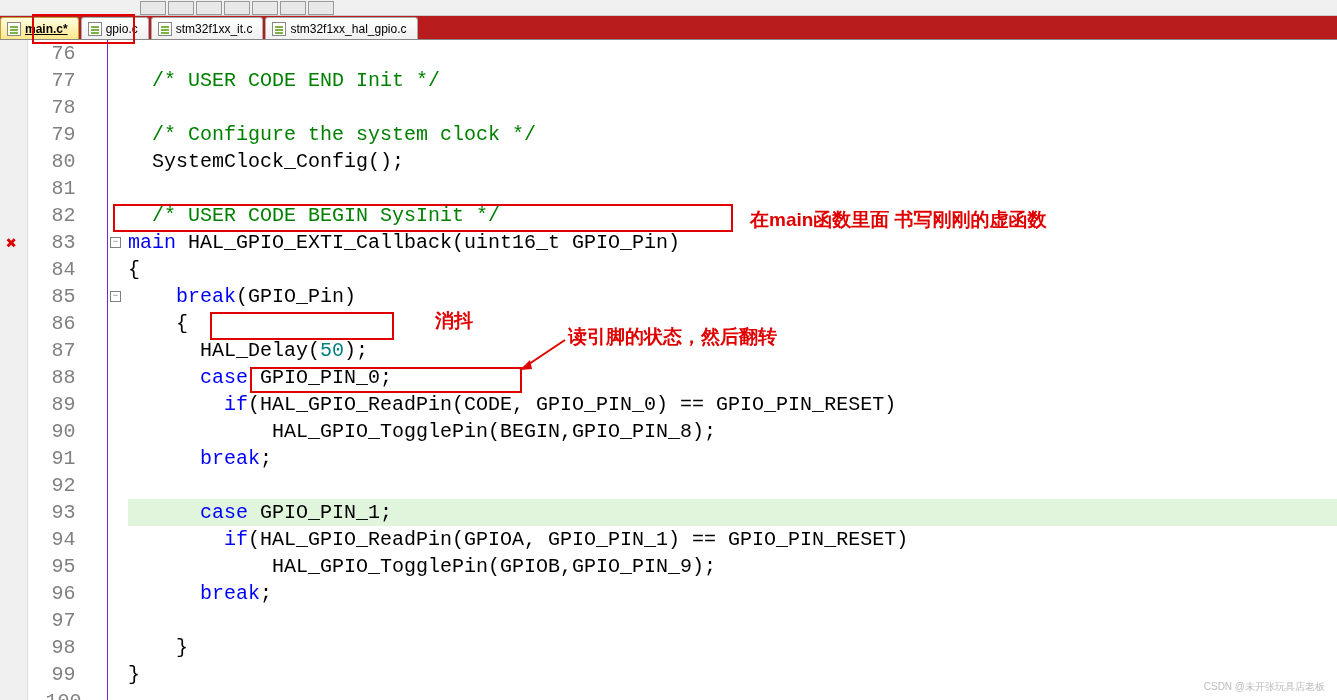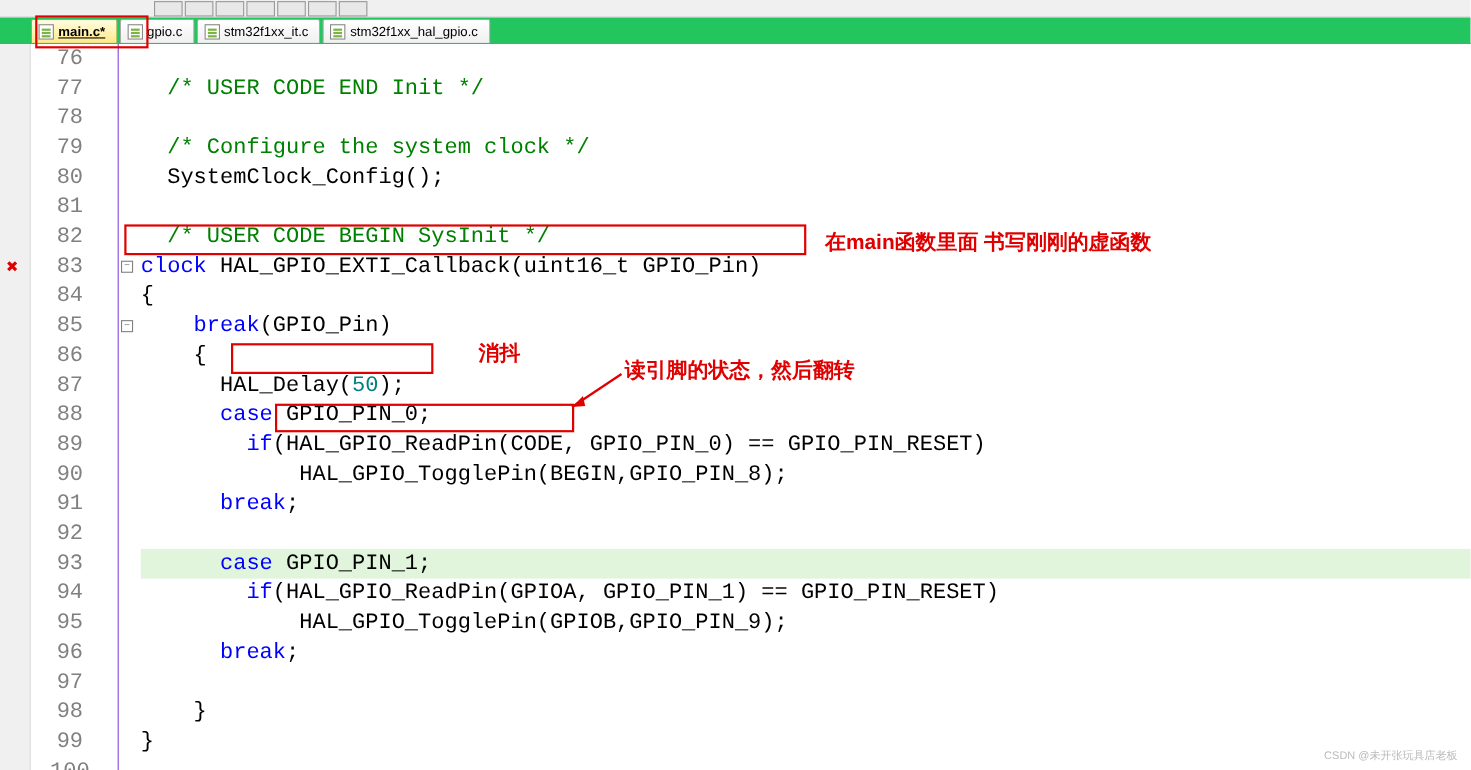--- a/index.html
+++ b/index.html
@@ -1,19 +1,19 @@
 <!DOCTYPE html>
 <html><head>
 <meta charset="utf-8">
 <style>
 * { box-sizing: border-box; margin: 0; padding: 0; }
 body { font-family: "Consolas", "Courier New", monospace; font-size: 20px; background: #fff; width: 1337px; height: 700px; overflow: hidden; position: relative; }
 .toolbar-frag { height: 16px; background: #f0f0f0; border-bottom: 1px solid #ccc; display: flex; align-items: center; padding-left: 140px; gap: 2px; }
 .mini-btn { width: 26px; height: 14px; background: #e8e8e8; border: 1px solid #999; }
-.tabs { display: flex; align-items: flex-end; height: 24px; background: #22c55e; border-bottom: 1px solid #888; padding-left: 28px; }
+.tabs { display: flex; align-items: flex-end; height: 24px; background: #b91c1c; border-bottom: 1px solid #888; }
 .tab { display: flex; align-items: center; height: 22px; padding: 0 10px 0 6px; font-size: 12px; font-family: Tahoma, sans-serif; border: 1px solid #aaa; border-bottom: none; margin-right: 2px; border-radius: 3px 3px 0 0; background: linear-gradient(#fff, #f0f0f0); }
 .tab.active { background: linear-gradient(#fffde0, #ffe88a); border-color: #c0a040; font-weight: bold; text-decoration: underline; }
 .tab .file-icon { width: 14px; height: 14px; margin-right: 4px; display: inline-block; background: #fff; border: 1px solid #888; position: relative; }
 .tab .file-icon::after { content: ""; position: absolute; top: 3px; left: 2px; right: 2px; height: 2px; background: #4a90d9; box-shadow: 0 3px 0 #4a90d9, 0 6px 0 #4a90d9; }
 .tab.c .file-icon::after { background: #7cb342; box-shadow: 0 3px 0 #7cb342, 0 6px 0 #7cb342; }
 .editor { display: flex; height: calc(100% - 40px); position: relative; }
 .margin { width: 28px; background: #f0f0f0; border-right: 1px solid #ddd; position: relative; }
 .err-mark { position: absolute; left: 6px; color: #d00; font-weight: bold; font-size: 18px; }
 .gutter { width: 80px; text-align: center; padding-right: 8px; color: #808080; font-size: 20px; line-height: 27px; background: #fff; border-right: 1px solid #6d28d9; }
 .fold-col { width: 18px; position: relative; background: #fff; }
@@ -95,21 +95,21 @@
     <div class="fold-box" style="top:197px;">−</div>
     <div class="fold-box" style="top:251px;">−</div>
   </div>
   <div class="code">
 <span class="c-comment">  /* USER CODE END Init */</span>
 <span></span>
 <span class="c-comment">  /* Configure the system clock */</span>
 <span class="c-text">  SystemClock_Config();</span>
 <span></span>
 <span class="c-comment">  /* USER CODE BEGIN SysInit */</span>
-<span><span class="c-keyword">clock</span><span class="c-text"> HAL_GPIO_EXTI_Callback(uint16_t GPIO_Pin)</span></span>
+<span><span class="c-keyword">main</span><span class="c-text"> HAL_GPIO_EXTI_Callback(uint16_t GPIO_Pin)</span></span>
 <span class="c-text">{</span>
 <span>    <span class="c-keyword">break</span><span class="c-text">(GPIO_Pin)</span></span>
 <span class="c-text">    {</span>
 <span><span class="c-text">      HAL_Delay(</span><span class="c-num">50</span><span class="c-text">);</span></span>
 <span>      <span class="c-keyword">case</span><span class="c-text"> GPIO_PIN_0;</span></span>
 <span>        <span class="c-keyword">if</span><span class="c-text">(HAL_GPIO_ReadPin(CODE, GPIO_PIN_0) == GPIO_PIN_RESET)</span></span>
 <span class="c-text">            HAL_GPIO_TogglePin(BEGIN,GPIO_PIN_8);</span>
 <span>      <span class="c-keyword">break</span><span class="c-text">;</span></span>
 <span></span>
 <span class="hl-line">      <span class="c-keyword">case</span><span class="c-text"> GPIO_PIN_1;</span></span>

